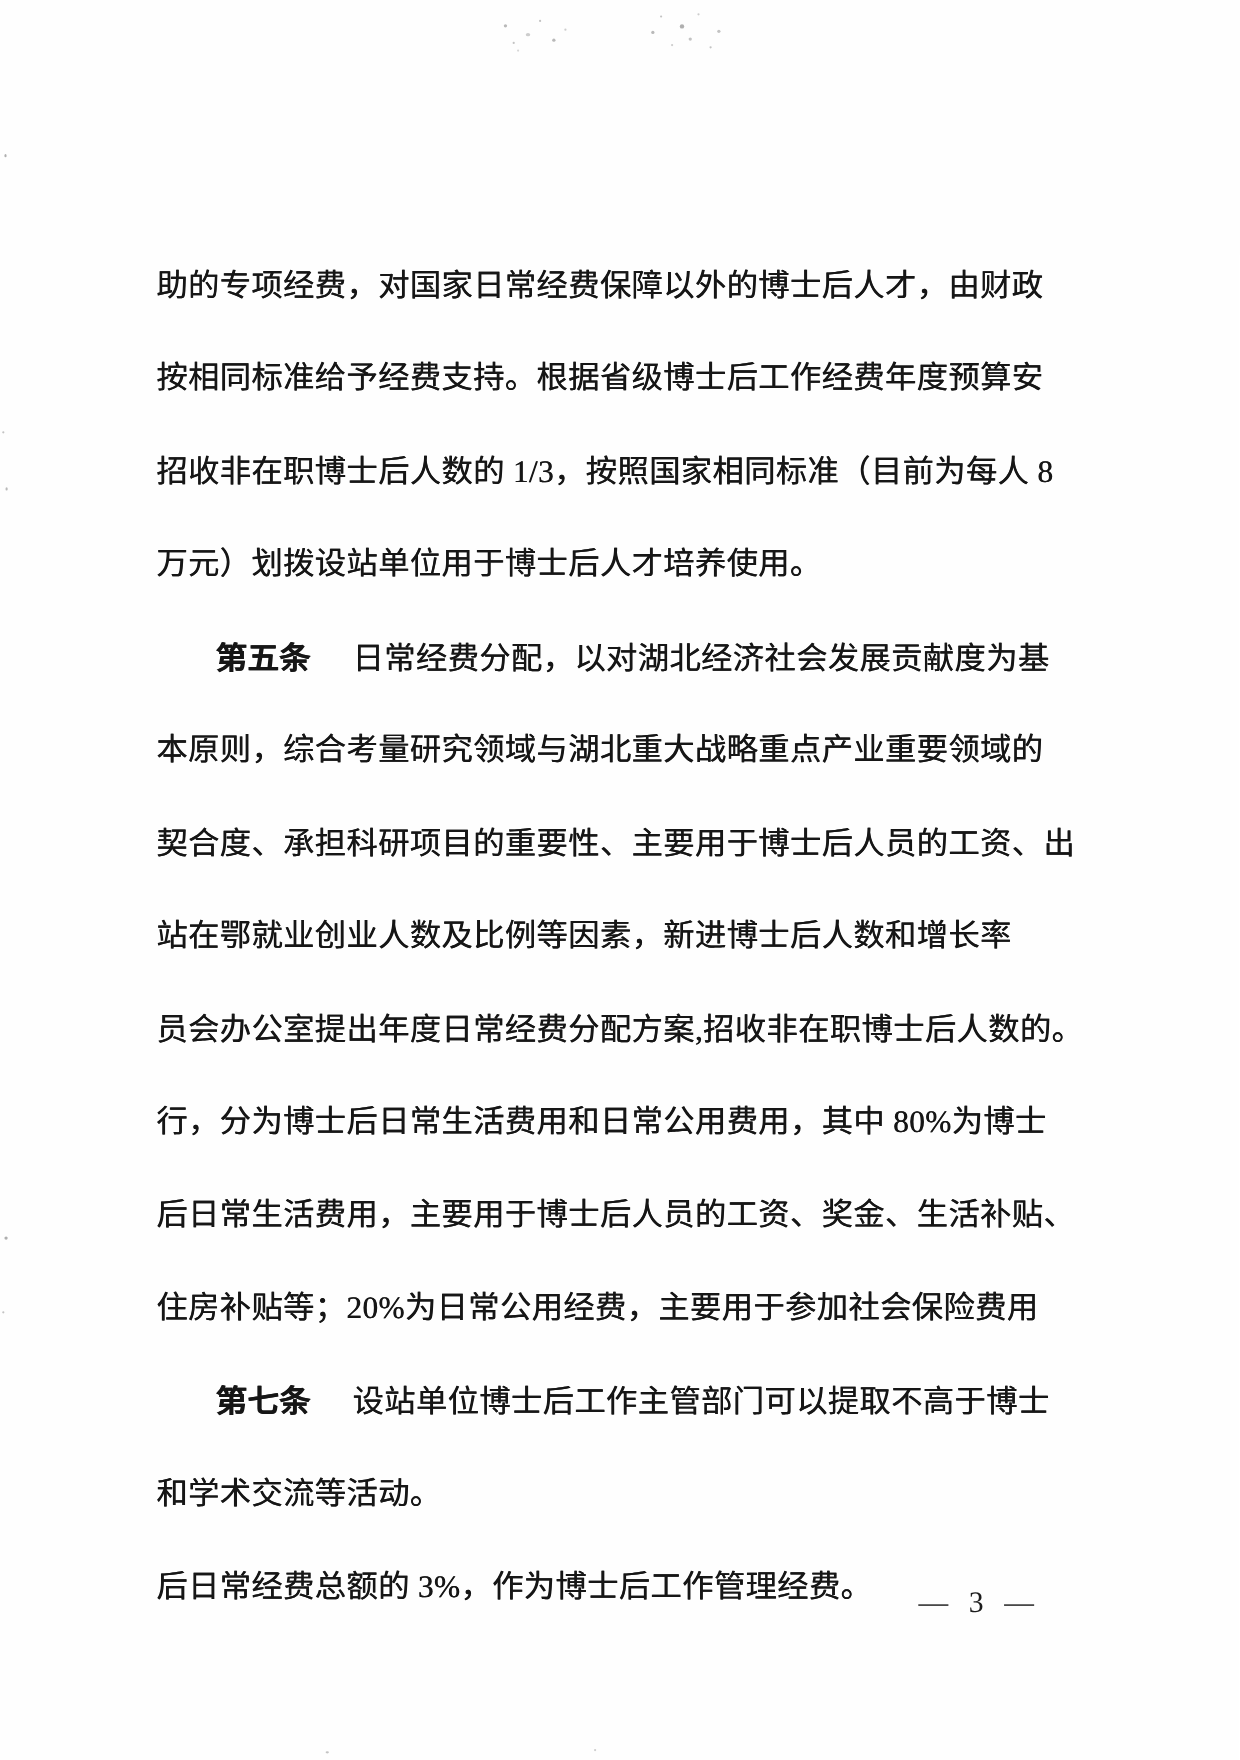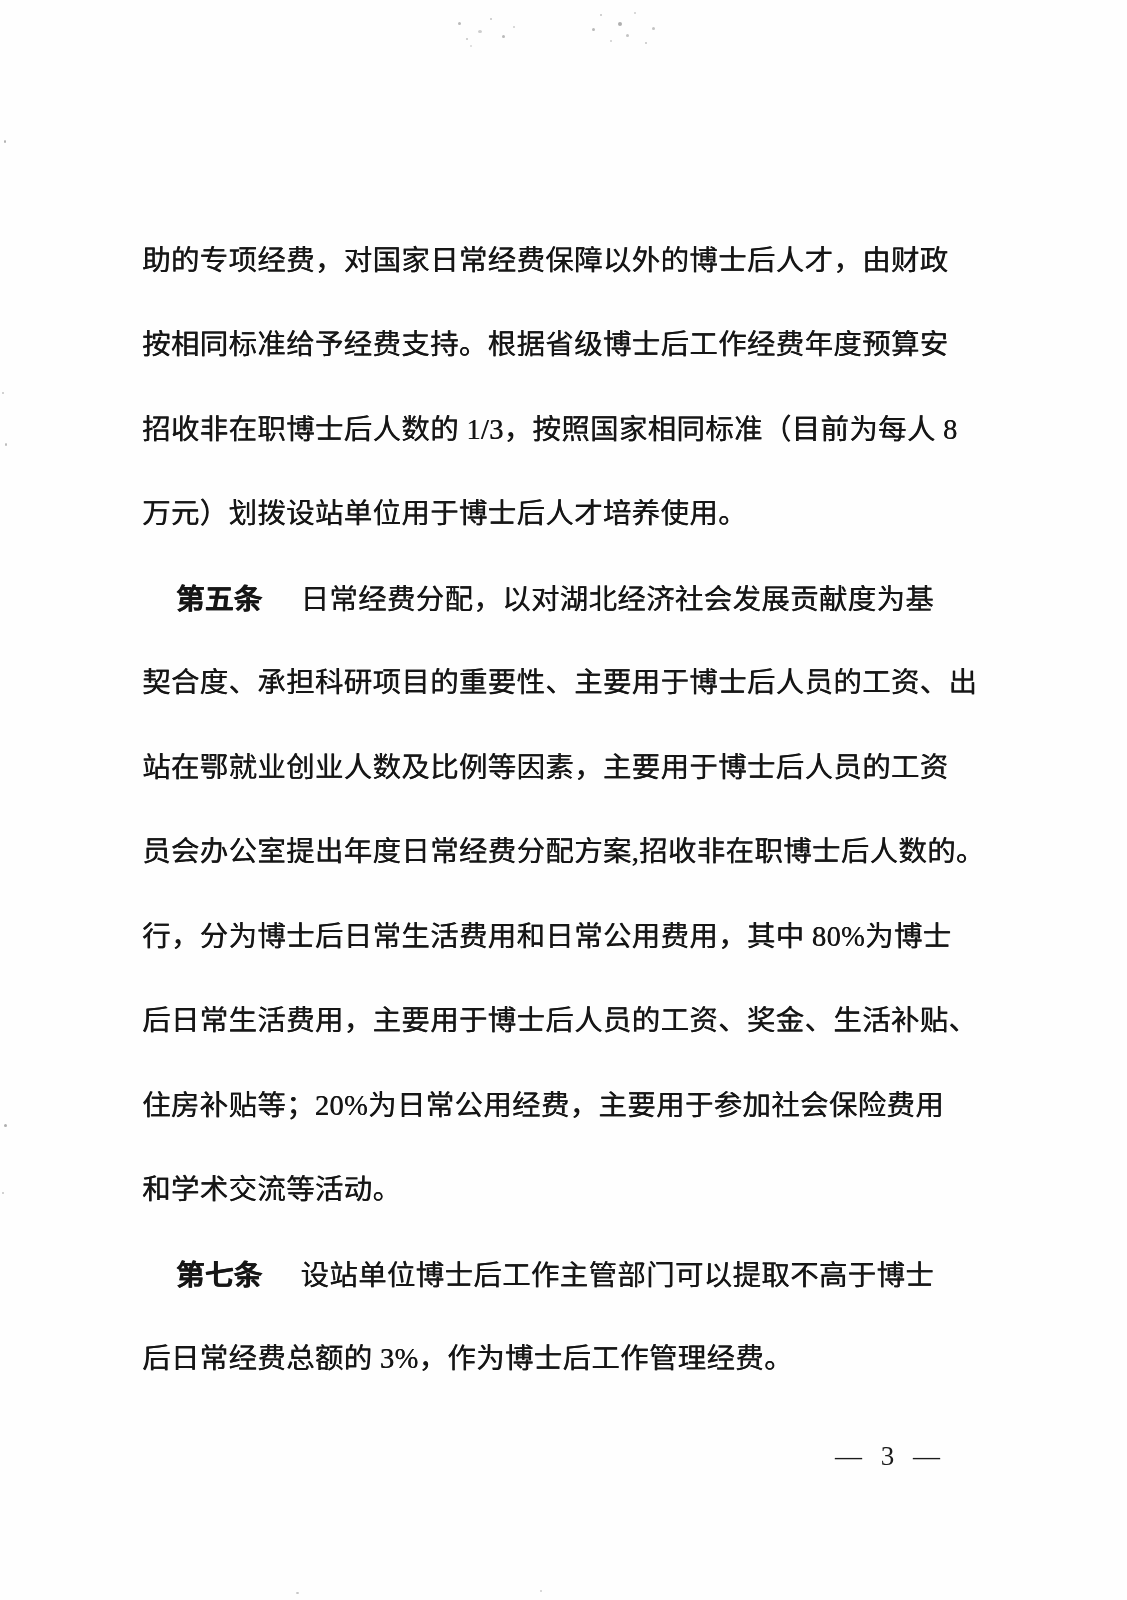--- a/index.html
+++ b/index.html
@@ -24,21 +24,21 @@
 
   .line {
     height: 56px;
     line-height: 56px;
     font-size: 28.5px;
     letter-spacing: 0.3px;
     white-space: nowrap;
     text-shadow: 0.4px 0 0 currentColor;
   }
 
-  .indent { text-indent: 34px; }
+  .indent { text-indent: 34px; text-align: right; }
 
   .art-label {
     font-weight: 700;
     font-family: "Liberation Sans", "DejaVu Sans", sans-serif;
     margin-right: 38px;
     text-shadow: 0.6px 0 0 currentColor;
   }
 
   .page-number {
     position: absolute;
@@ -88,29 +88,30 @@
   <i class="dot" style="left:540px;top:1590px;width:2px;height:2px;opacity:.25"></i>
 
   <main class="content">
 
     <p class="line">助的专项经费，对国家日常经费保障以外的博士后人才，由财政</p>
     <p class="line">按相同标准给予经费支持。根据省级博士后工作经费年度预算安</p>
     <p class="line">招收非在职博士后人数的 1/3，按照国家相同标准（目前为每人 8</p>
     <p class="line">万元）划拨设站单位用于博士后人才培养使用。</p>
 
     <p class="line indent"><span class="art-label">第五条</span><span>日常经费分配，以对湖北经济社会发展贡献度为基</span></p>
+    <p class="line">本原则，综合考量研究领域与湖北重大战略重点产业重要领域的</p>
     <p class="line">契合度、承担科研项目的重要性、主要用于博士后人员的工资、出</p>
-    <p class="line">站在鄂就业创业人数及比例等因素，主要用于博士后人员的工资</p>
+    <p class="line">站在鄂就业创业人数及比例等因素，新进博士后人数和增长率</p>
     <p class="line">员会办公室提出年度日常经费分配方案,招收非在职博士后人数的。</p>
 
     <p class="line">行，分为博士后日常生活费用和日常公用费用，其中 80%为博士</p>
     <p class="line">后日常生活费用，主要用于博士后人员的工资、奖金、生活补贴、</p>
     <p class="line">住房补贴等；20%为日常公用经费，主要用于参加社会保险费用</p>
+    <p class="line indent"><span class="art-label">第七条</span><span>设站单位博士后工作主管部门可以提取不高于博士</span></p>
+
     <p class="line">和学术交流等活动。</p>
-
-    <p class="line indent"><span class="art-label">第七条</span><span>设站单位博士后工作主管部门可以提取不高于博士</span></p>
     <p class="line">后日常经费总额的 3%，作为博士后工作管理经费。</p>
 
   </main>
 
   <div class="page-number">— 3 —</div>
 
 </div>
 
 </body></html>

